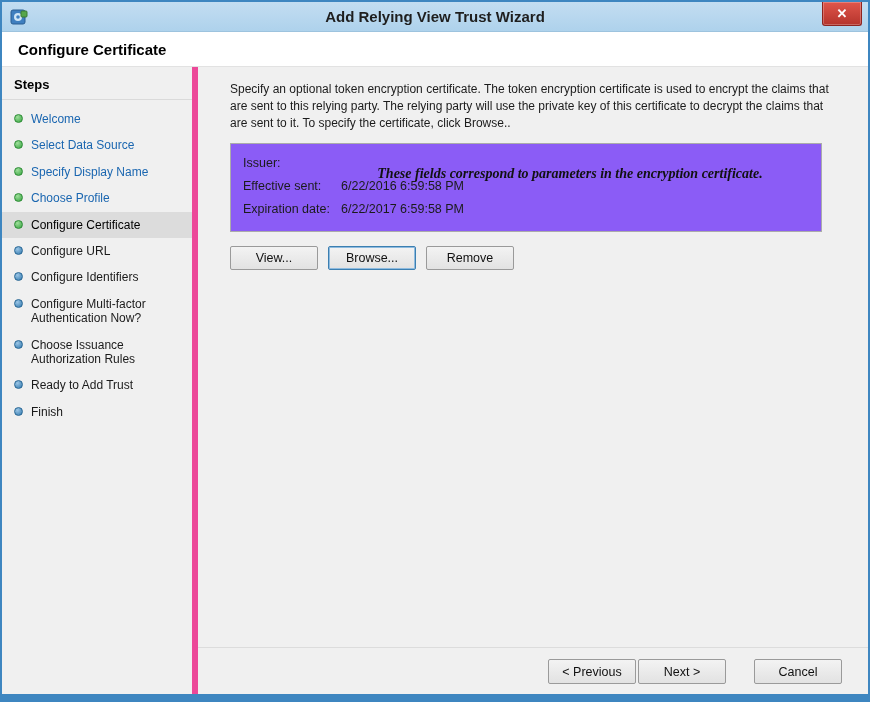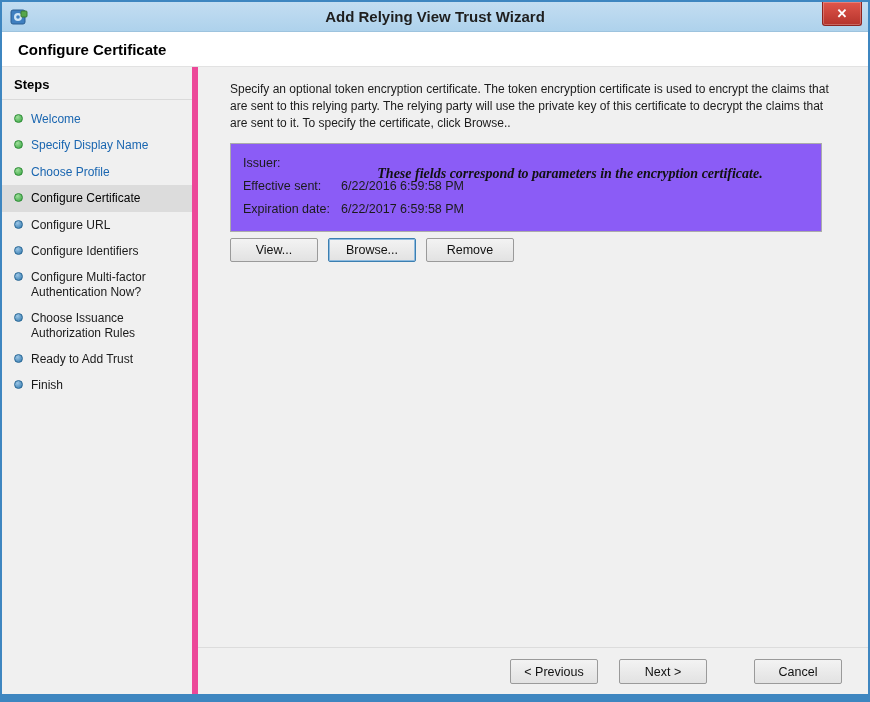--- a/index.html
+++ b/index.html
@@ -98,27 +98,27 @@
   .btn {
     min-width:88px; height:24px; font-size:12.5px; color:#111;
     background:linear-gradient(#f3f3f3,#e2e2e2);
     border:1px solid #9a9a9a; border-radius:2px; cursor:pointer;
     font-family:"Liberation Sans", sans-serif;
   }
   .btn.focused {
     border:1px solid #3c7fb1;
     box-shadow:inset 0 0 0 1px #8ebbdf;
   }
-  .cert-actions { display:flex; gap:10px; margin-top:6px;align-items:center; }
+  .cert-actions { display:flex; gap:10px; margin-top:14px;align-items:center; }
 
   
   .footer {
     height:48px; flex:none; border-top:1px solid #dcdcdc;
     display:flex; align-items:center; justify-content:flex-end;
-    padding-right:26px; gap:21px;
+    padding-right:26px; gap:2px;
   }
   .footer .btn { height:25px; }
   .footer .btn.cancel { margin-left:26px; }
 </style>
 </head>
 <body>
 
 <div class="window">
 
   <div class="titlebar">
@@ -137,20 +137,24 @@
   </div>
 
   <div class="body">
 
     <div class="sidebar">
       <div class="steps-title">Steps</div>
       <ul class="steps">
         <li data-state="done">
           <span class="bullet"></span>
           <span class="step-label">Welcome</span>
+        </li>
+        <li data-state="done">
+          <span class="bullet"></span>
+          <span class="step-label">Select Data Source</span>
         </li>
         <li data-state="done">
           <span class="bullet"></span>
           <span class="step-label">Specify Display Name</span>
         </li>
         <li data-state="done">
           <span class="bullet"></span>
           <span class="step-label">Choose Profile</span>
         </li>
         <li data-state="current">

